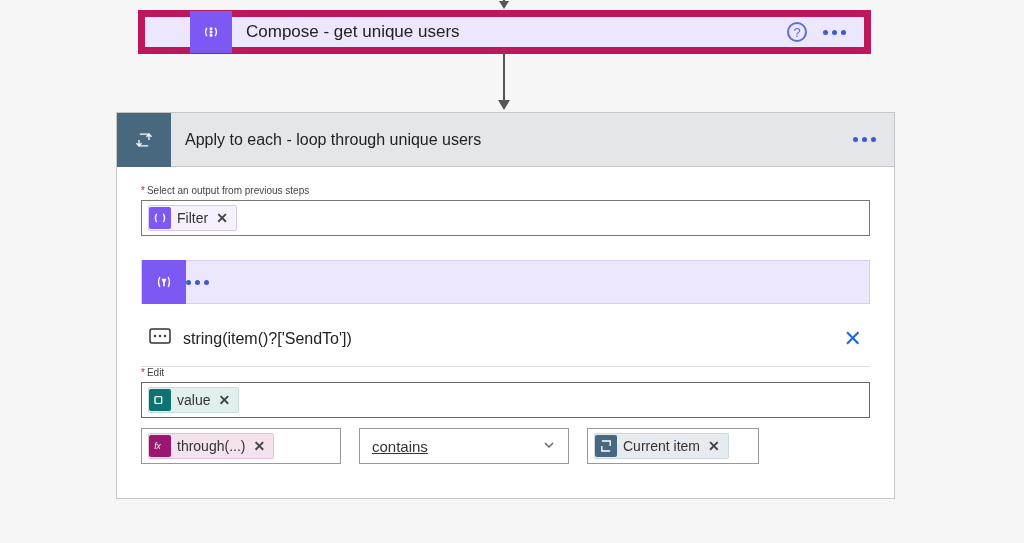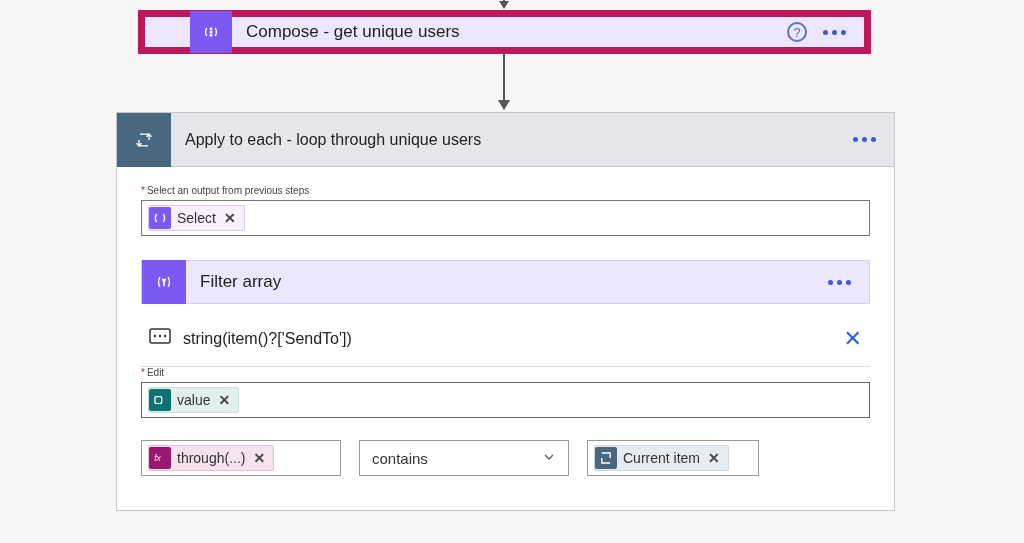--- a/index.html
+++ b/index.html
@@ -76,23 +76,23 @@
     .filter-body { padding-top: 8px; }
     .expr-row { display: flex; align-items: center; padding: 14px 0 14px 8px; border-bottom: 1px solid #ddd; }
     .expr-bubble { margin-right: 12px; }
     .expr-text { font-size: 16px; color: #222; flex: 1; }
     .expr-close { color: #2266dd; font-size: 22px; margin-right: 8px; cursor: pointer; }
 
     .from-row { margin-bottom: 10px; }
     .from-input { border: 1px solid #666; height: 36px; display: flex; align-items: center; padding: 4px 6px; text-align: right; }
 
     .condition-row { display: flex; gap: 18px; margin: 10px 0 14px 0; }
-    .cond-box { border: 1px solid #999; height: 36px; display: flex; align-items: center; padding: 0 6px; margin-top: 12px; }
+    .cond-box { border: 1px solid #999; height: 36px; display: flex; align-items: center; padding: 0 6px; }
     .left-box { width: 200px; }
-    .op-box { width: 210px; padding: 0 12px; justify-content: space-between; color: #333; font-size: 15px; }
+    .op-box { width: 210px; padding: 0 12px; justify-content: space-between; color: #333; font-size: 15px; text-decoration: underline; }
     .right-box { width: 172px; }
     .chev { color: #666; }
 
     .adv-link { color: #0f6cbf; font-size: 15px; cursor: pointer; }
 
     
     .sq-svg { width: 20px; height: 20px; }
     .sq-svg path, .sq-svg rect, .sq-svg circle, .sq-svg polyline { stroke: #fff; fill: none; stroke-width: 1.6; }
     .sq-svg text { fill: #fff; font-size: 10px; font-style: italic; }
   </style>
@@ -159,35 +159,34 @@
     <div class="apply-body">
       <div class="field-label"><span class="req">*</span><span>Select an output from previous steps</span></div>
       <div class="prev-output">
         <span class="token">
           <span class="token-icon purple">
             <svg class="sq-svg" viewBox="0 0 24 24">
                 <path d="M8 7 Q5 12 8 17"></path>
                 <path d="M16 7 Q19 12 16 17"></path>
               </svg>
           </span>
-          <span>Select</span>
+          <span>Filter</span>
           <span class="token-x">✕</span>
         </span>
       </div>
 
       <div class="filter-card">
         <div class="filter-header">
           <div class="filter-icon">
             <svg class="sq-svg" viewBox="0 0 24 24">
                 <path d="M7 6 Q4 12 7 18"></path>
                 <path d="M17 6 Q20 12 17 18"></path>
                 <polygon points="9,8 15,8 13,13 13,17 11,17 11,13" fill="#fff" stroke="none"></polygon>
               </svg>
           </div>
-          <div class="filter-title">Filter array</div>
           <div class="filter-actions">
               <div class="dots">
                 <span></span>
                 <span></span>
                 <span></span>
               </div>
             </div>
         </div>
 
         <div class="filter-body">

